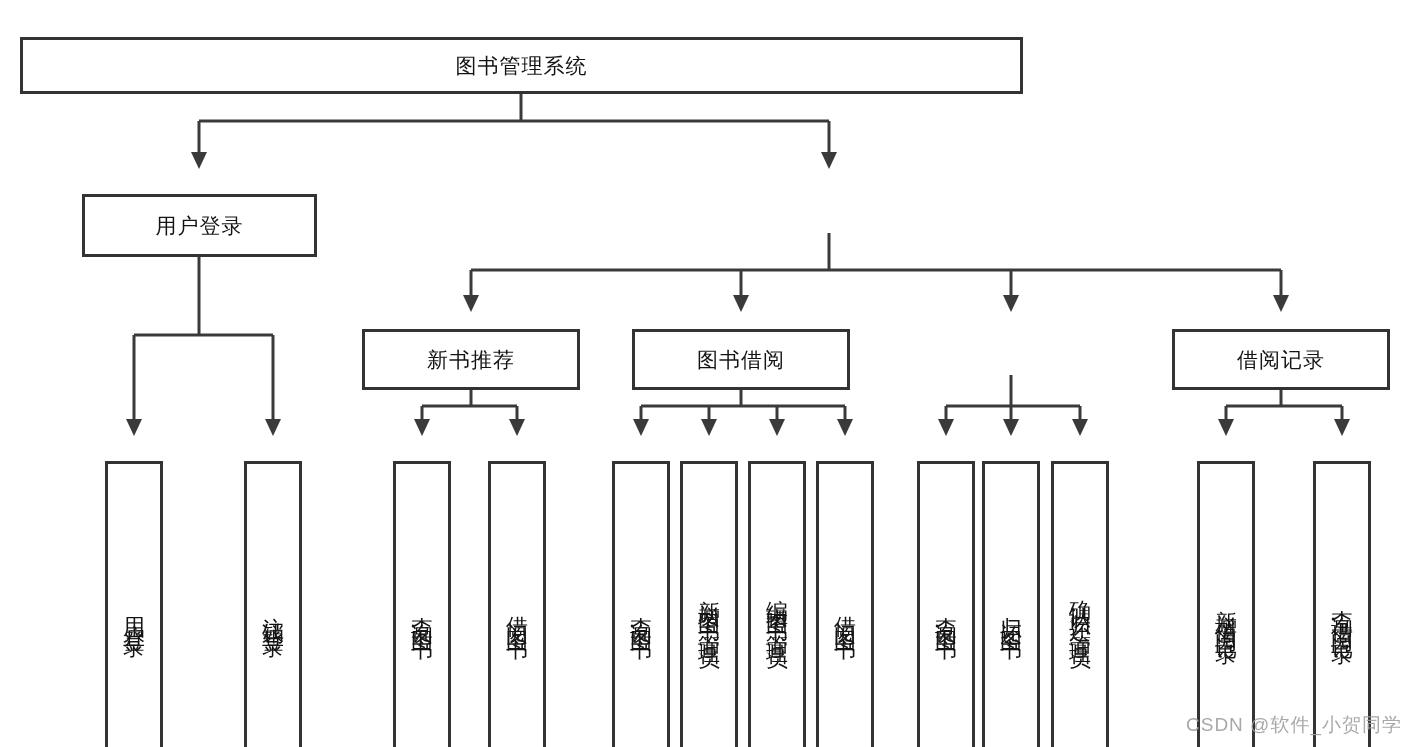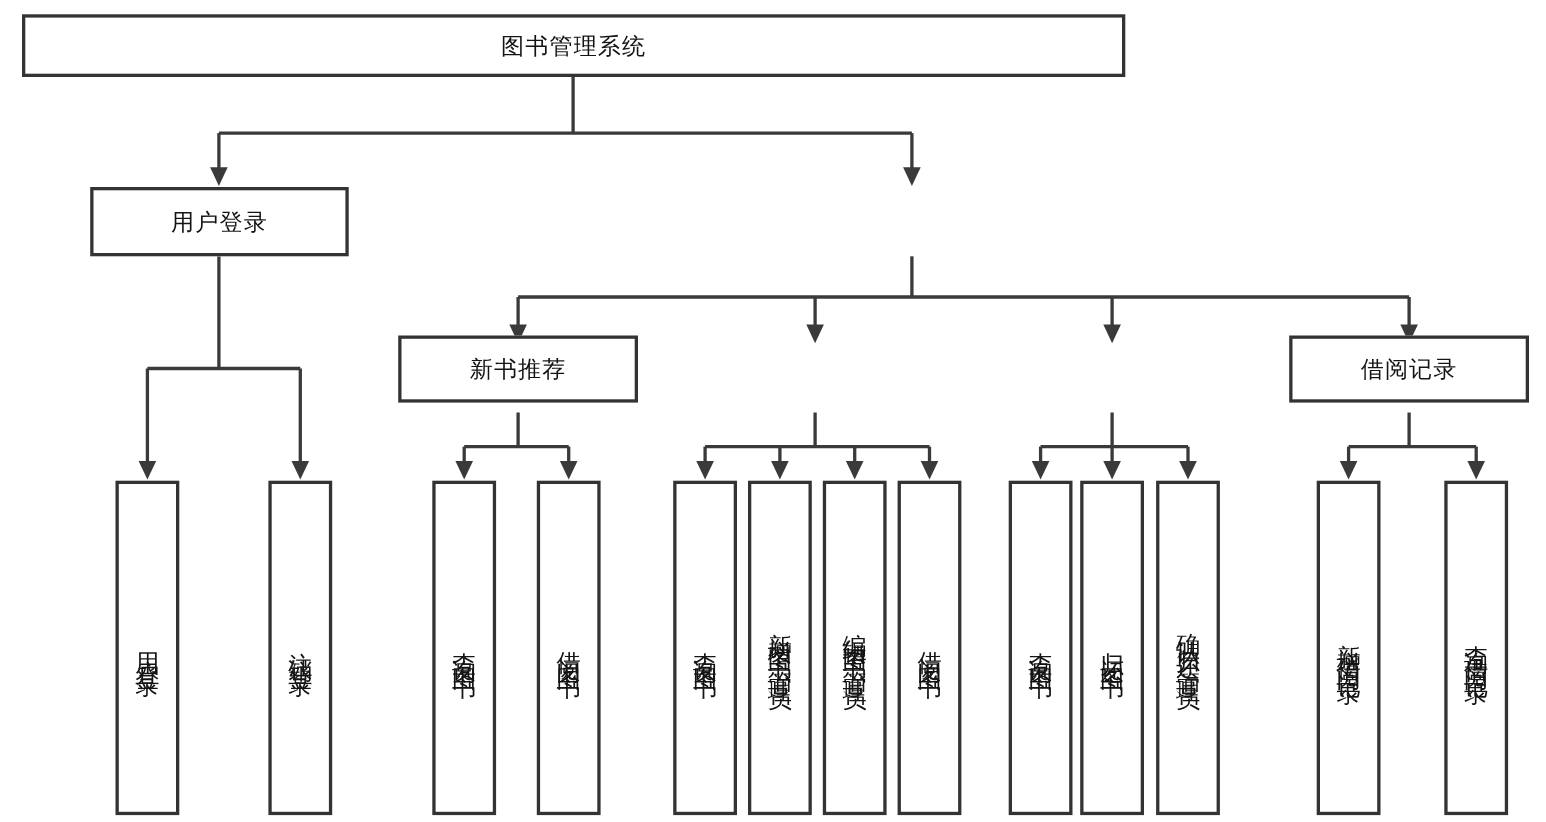--- a/index.html
+++ b/index.html
@@ -3,21 +3,21 @@
 <meta charset="utf-8">
 <style>
   html,body{margin:0;padding:0;background:#ffffff;}
   .stage{
     position:relative;width:1405px;height:747px;background:#ffffff;
     font-family:"Liberation Sans","DejaVu Sans",sans-serif;color:#141414;overflow:hidden;
   }
   svg.wires{position:absolute;left:0;top:0;width:1405px;height:747px;}
   .node{
     position:absolute;box-sizing:border-box;background:#ffffff;
-    border:3px solid #333333;display:flex;align-items:center;justify-content:center;
+    border:3px solid #333333;display:flex;align-items:center;justify-content:center;margin-top:24px;
   }
   .hlabel{font-size:21px;letter-spacing:1px;white-space:nowrap;}
   .root{left:20px;top:13px;width:1003px;height:57px;}
   .l2a{left:82px;top:170px;width:235px;height:63px;}
   .l2b{left:712px;top:170px;width:235px;height:63px;}
   .l3{top:305px;width:218px;height:61px;}
   .leaf{top:437px;width:58px;height:304px;}
   .vtext{
     writing-mode:vertical-rl;text-orientation:mixed;
     font-size:22px;line-height:1;letter-spacing:7px;white-space:nowrap;
@@ -116,20 +116,23 @@
     <span class="hlabel">图书管理系统</span>
   </div>
 
   <div class="node l2a">
     <span class="hlabel">用户登录</span>
   </div>
 
   <div class="node l3" style="left:362px">
     <span class="hlabel">新书推荐</span>
   </div>
+  <div class="node l3" style="left:632px">
+    <span class="hlabel">图书借阅</span>
+  </div>
   <div class="node l3" style="left:1172px">
     <span class="hlabel">借阅记录</span>
   </div>
 
   <div class="node leaf" style="left:105px">
     <span class="vtext">用户登录</span>
   </div>
   <div class="node leaf" style="left:244px">
     <span class="vtext">注销登录</span>
   </div>
@@ -164,14 +167,15 @@
     <span class="vtext">确认归还（管理员）</span>
   </div>
 
   <div class="node leaf" style="left:1197px">
     <span class="vtext">新增借阅记录</span>
   </div>
   <div class="node leaf" style="left:1313px">
     <span class="vtext">查询借阅记录</span>
   </div>
 
+  <div class="watermark">CSDN @软件_小贺同学</div>
 
 </div>
 
 </body></html>

